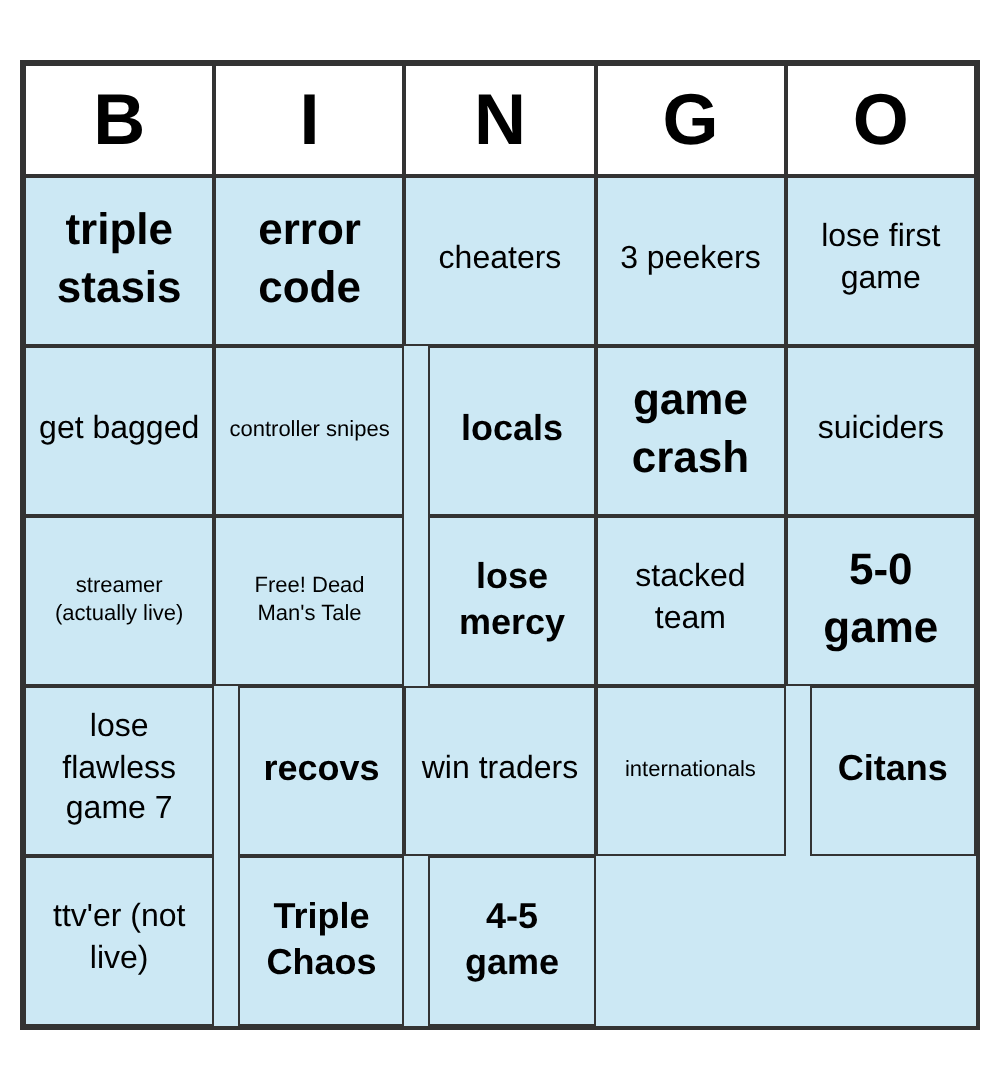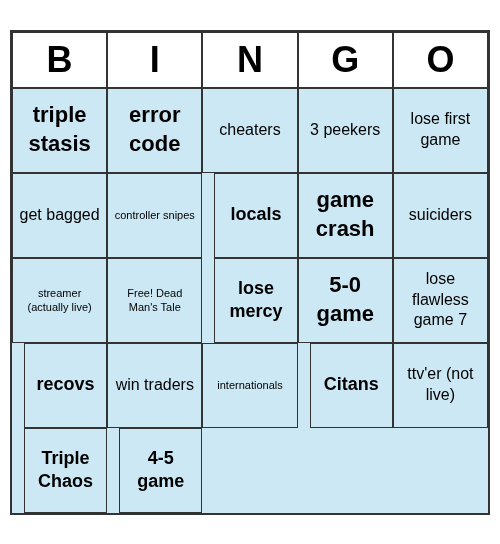--- a/index.html
+++ b/index.html
@@ -95,20 +95,21 @@
 
     <div class="bingo-cell">get bagged</div>
     <div class="bingo-cell small-text">controller snipes</div>
     <div class="bingo-cell medium-text">locals</div>
     <div class="bingo-cell large-text">game crash</div>
 
     <div class="bingo-cell">suiciders</div>
     <div class="bingo-cell small-text">streamer (actually live)</div>
     <div class="bingo-cell small-text">Free! Dead Man's Tale</div>
     <div class="bingo-cell medium-text">lose mercy</div>
+    <div class="bingo-cell">stacked team</div>
 
     <div class="bingo-cell large-text">5-0 game</div>
     <div class="bingo-cell">lose flawless game 7</div>
     <div class="bingo-cell medium-text">recovs</div>
     <div class="bingo-cell">win traders</div>
 
     <div class="bingo-cell small-text">internationals</div>
     <div class="bingo-cell medium-text">Citans</div>
     <div class="bingo-cell">ttv'er (not live)</div>
     <div class="bingo-cell medium-text">Triple Chaos</div>

